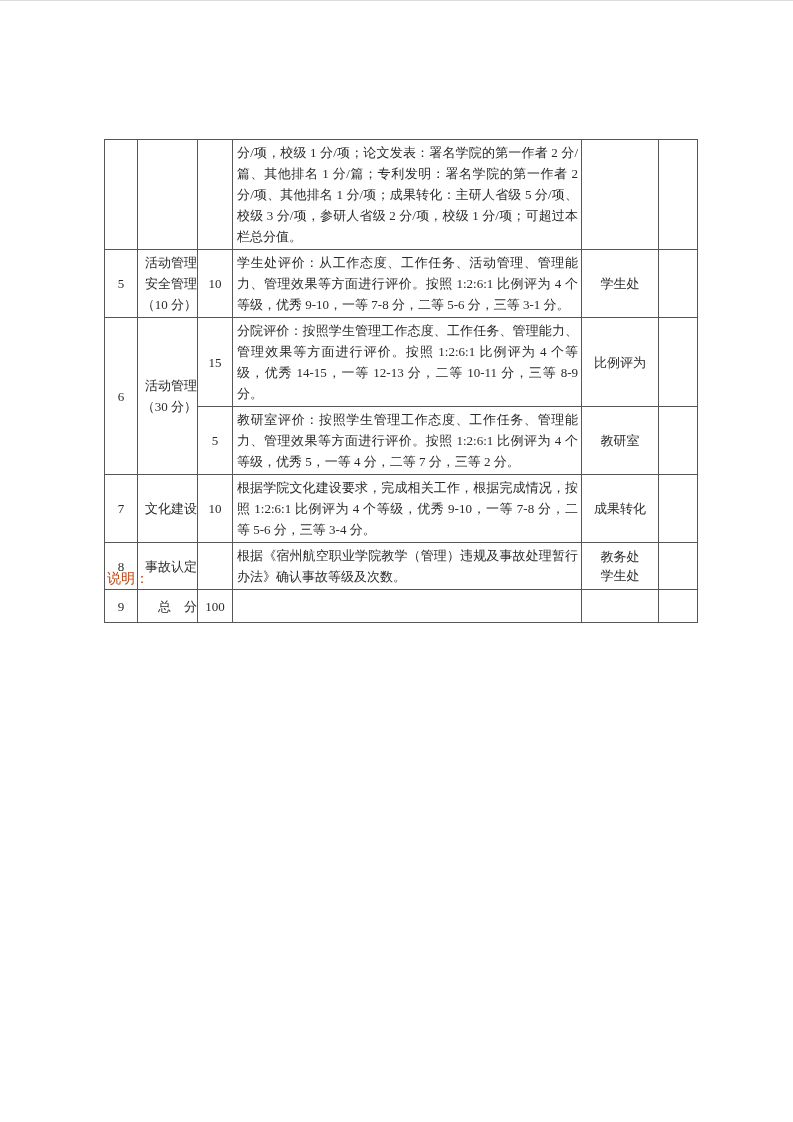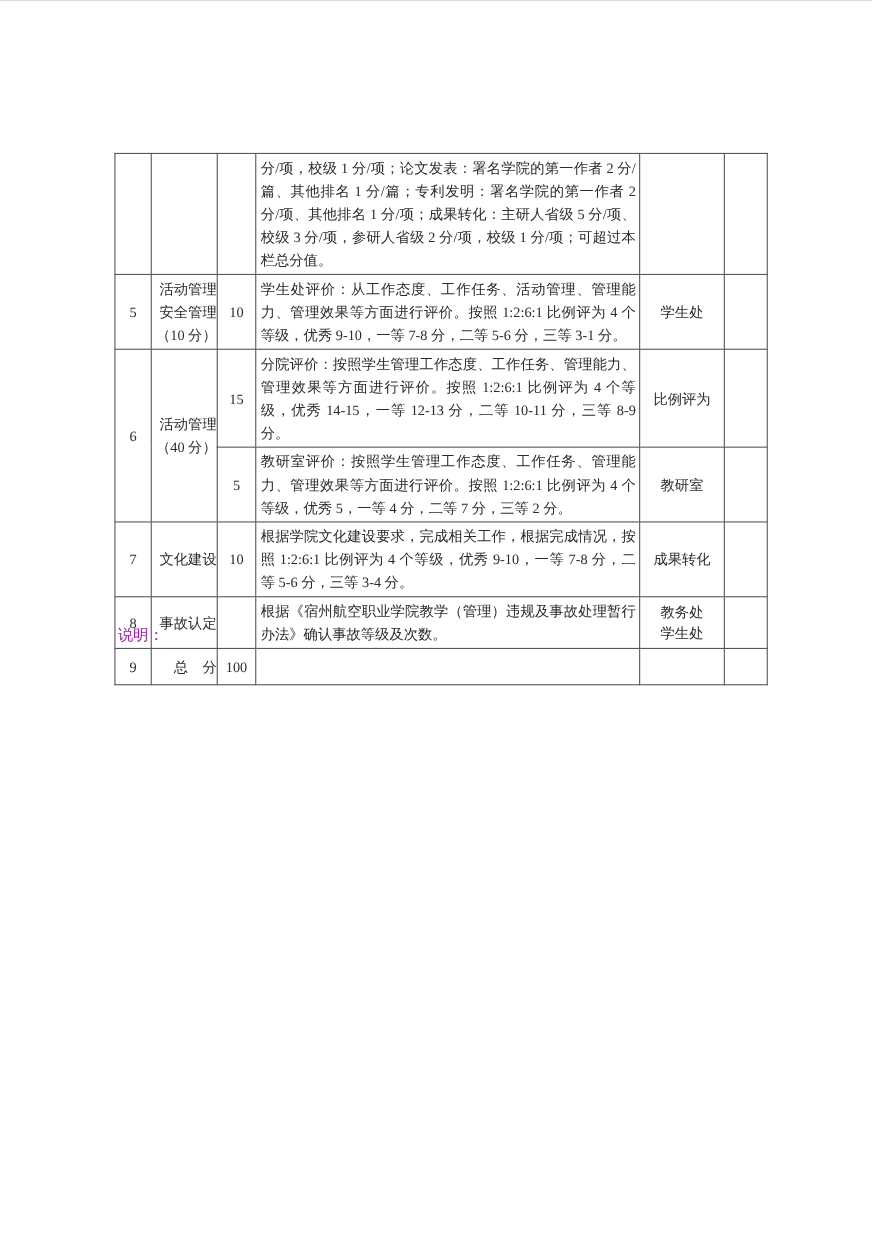--- a/index.html
+++ b/index.html
@@ -65,21 +65,21 @@
     text-align-last: left;
   }
   .notes {
     position: absolute;
     left: 107px;
     top: 562px;
     width: 594px;
     display: flex;
     font-size: 14px;
     line-height: 33.5px;
-    color: #a21caf;
+    color: #c2410c;
   }
   .notes-label {
     flex: 0 0 auto;
     white-space: nowrap;
   }
   .notes-body {
     flex: 1 1 auto;
     min-width: 0;
   }
   .note-item {
@@ -126,21 +126,21 @@
       <td class="c-pts">10</td>
       <td class="c-crit">学生处评价：从工作态度、工作任务、活动管理、管理能力、管理效果等方面进行评价。按照 1:2:6:1 比例评为 4 个等级，优秀 9-10，一等 7-8 分，二等 5-6 分，三等 3-1 分。</td>
       <td class="c-dept">学生处</td>
       <td class="c-score"></td>
     </tr>
 
     <tr class="r-6a">
       <td class="c-no" rowspan="2">6</td>
       <td class="c-cat" rowspan="2">
         <span class="cl">活动管理</span>
-        <span class="cl">（40 分）</span>
+        <span class="cl">（30 分）</span>
       </td>
       <td class="c-pts">15</td>
       <td class="c-crit">分院评价：按照学生管理工作态度、工作任务、管理能力、管理效果等方面进行评价。按照 1:2:6:1 比例评为 4 个等级，优秀 14-15，一等 12-13 分，二等 10-11 分，三等 8-9 分。</td>
       <td class="c-dept">比例评为</td>
       <td class="c-score"></td>
     </tr>
 
     <tr class="r-6b">
       <td class="c-pts">5</td>
       <td class="c-crit">教研室评价：按照学生管理工作态度、工作任务、管理能力、管理效果等方面进行评价。按照 1:2:6:1 比例评为 4 个等级，优秀 5，一等 4 分，二等 7 分，三等 2 分。</td>

